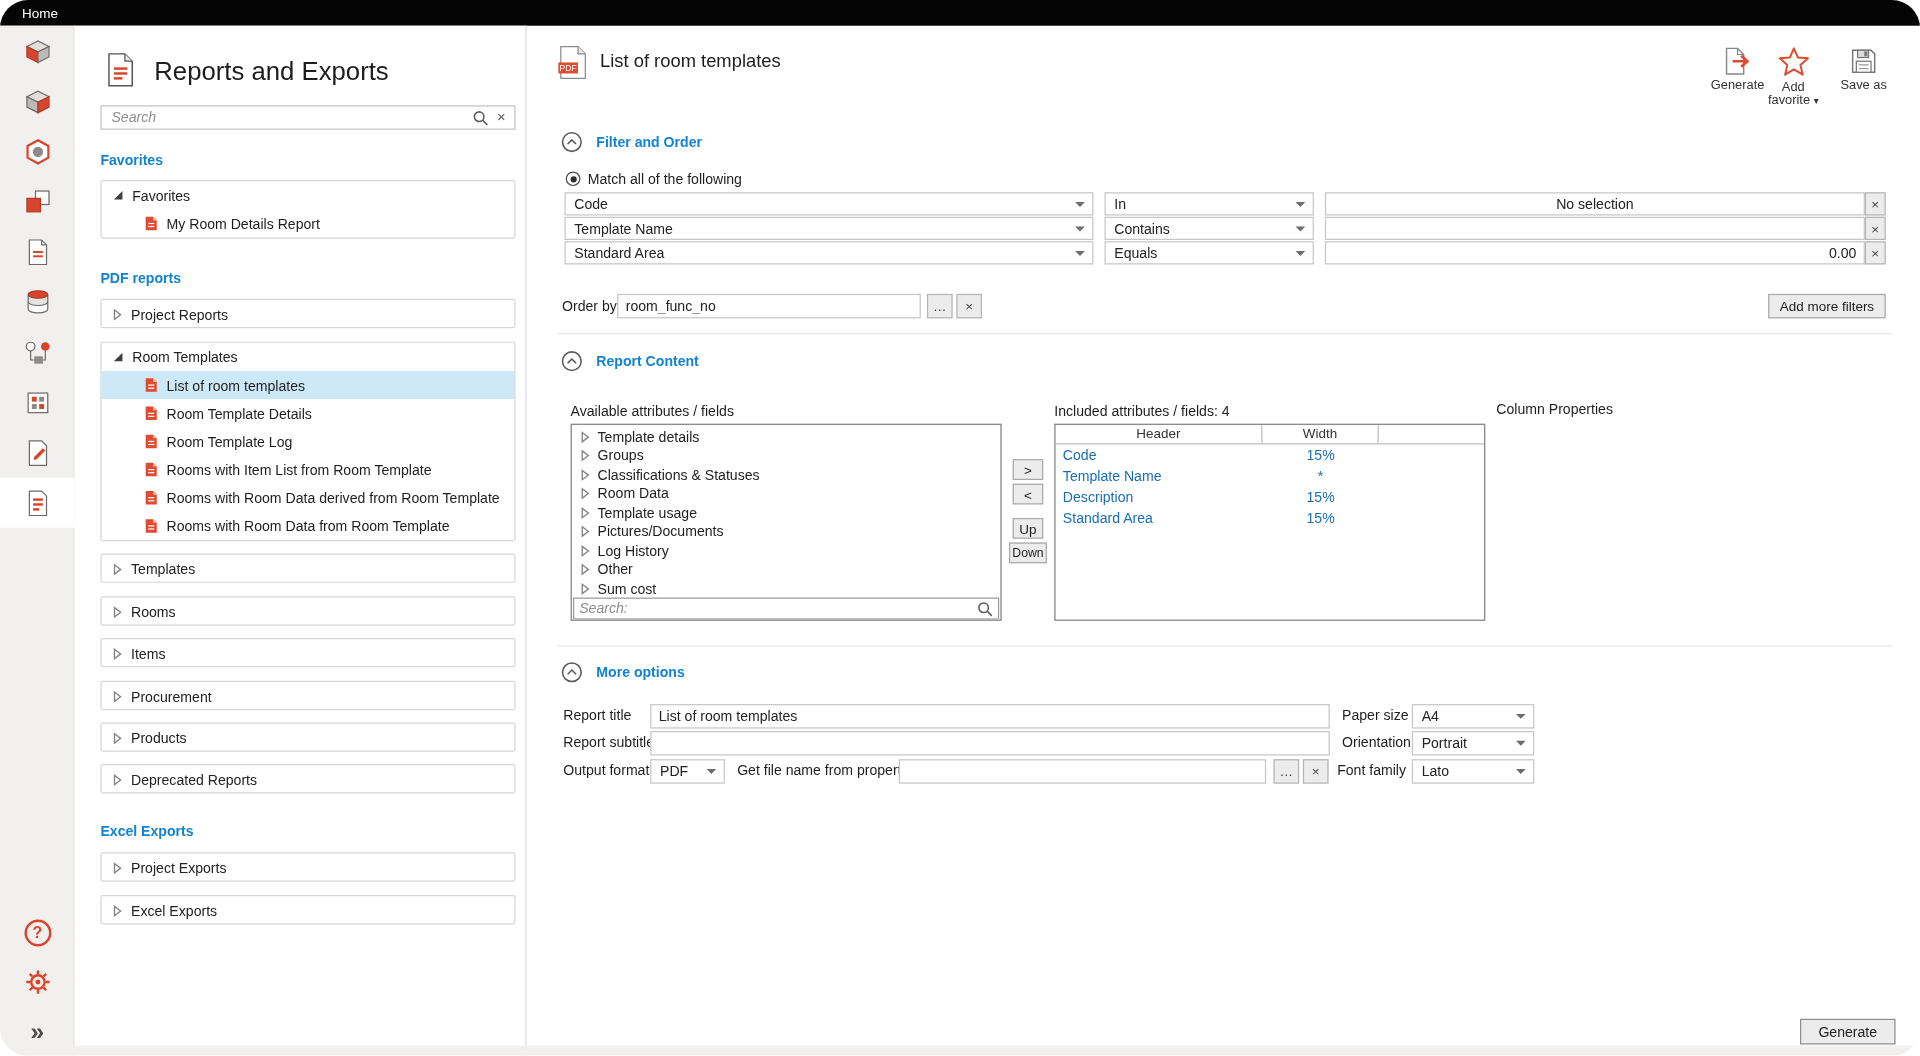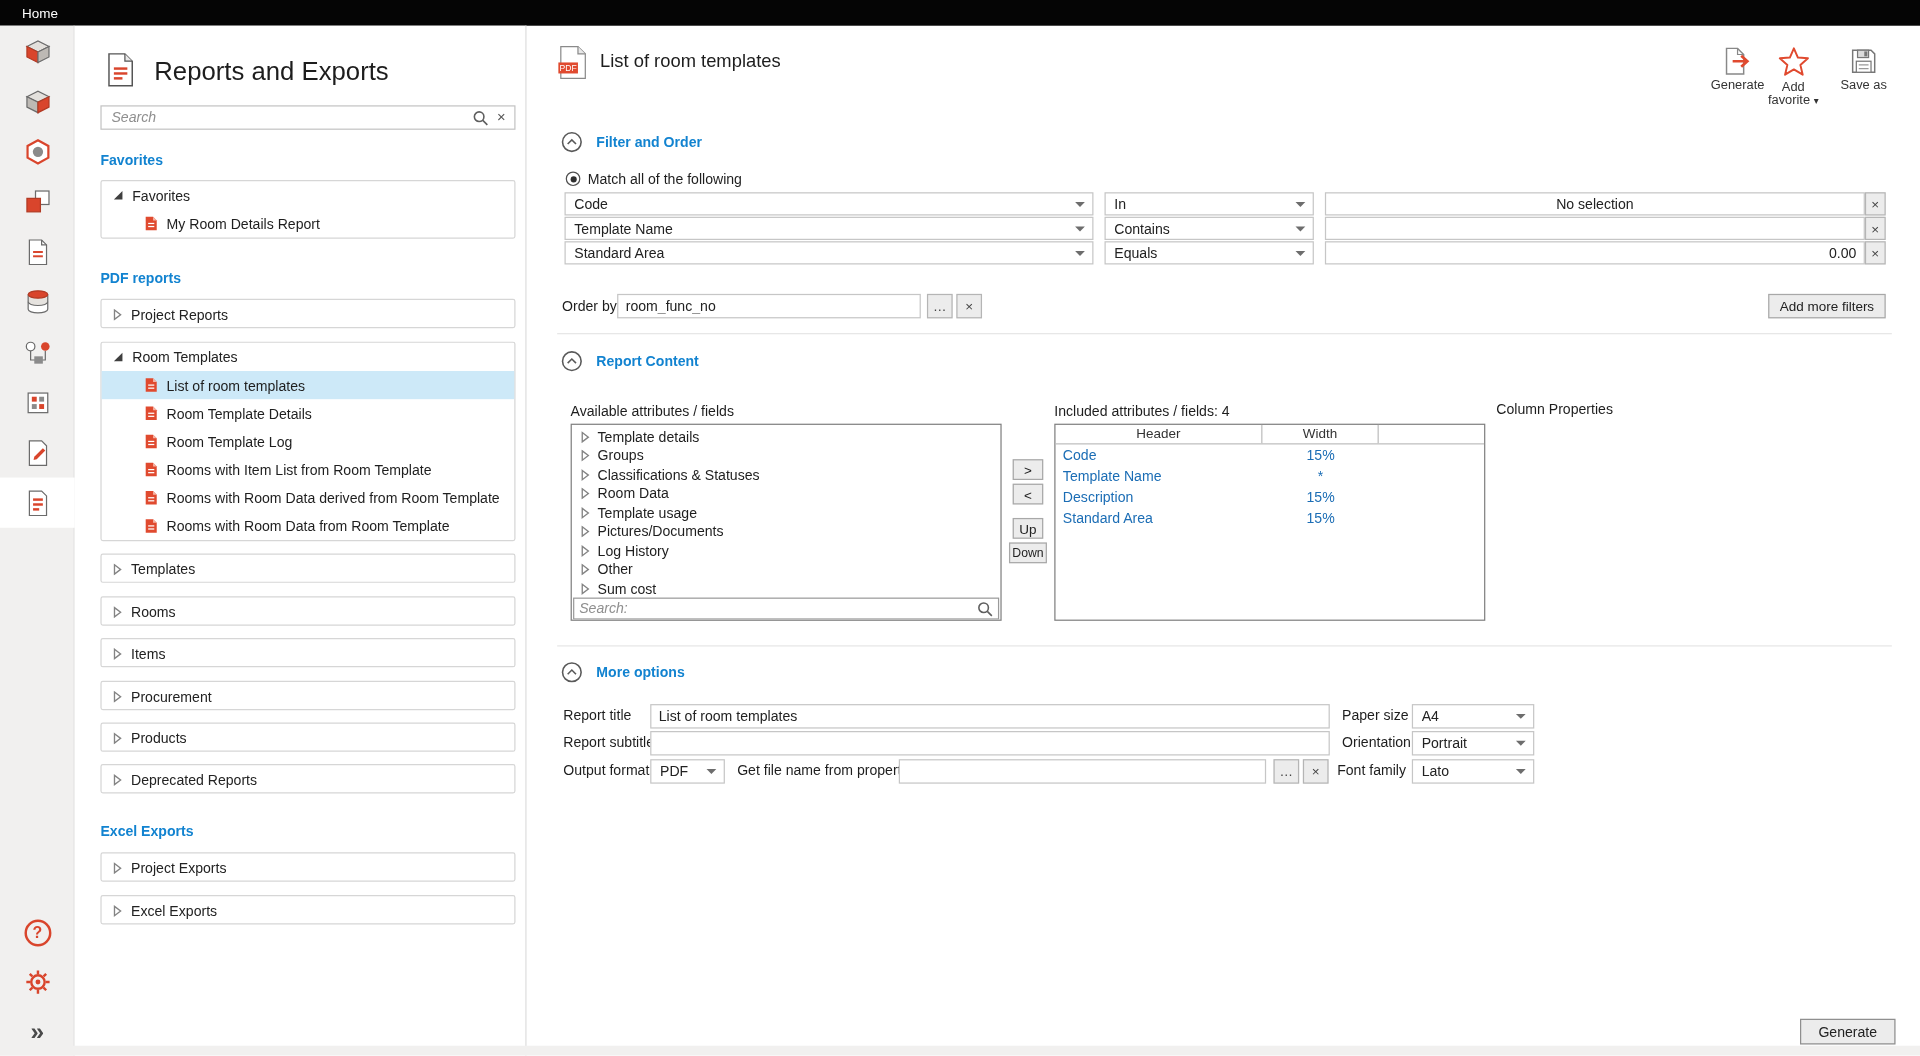--- a/index.html
+++ b/index.html
@@ -1,18 +1,18 @@
 <!DOCTYPE html>
 <html><head>
 <meta charset="utf-8">
 <style>
   * { box-sizing: border-box; margin: 0; padding: 0; }
   html, body { width: 1920px; height: 1056px; overflow: hidden; background: #fff; }
   body { font-family: "Liberation Sans", sans-serif; color: #1e1e1e; }
-  .viewport { position: relative; width: 1920px; height: 1056px; overflow: hidden; }
+  .viewport { position: relative; width: 1920px; height: 1056px; overflow: hidden; border-radius: 28px; }
   .stage { position: absolute; left: 0; top: 0; width: 1568px; height: 862px;
            transform: scale(1.2244898); transform-origin: 0 0; background: #fff; font-size: 11.5px; }
   .abs { position: absolute; }
   input, button { font-family: inherit; }
   ::placeholder { font-style: italic; color: #8f8f8f; }
 
   .topbar { left: 0; top: 0; width: 1568px; height: 21px; background: #050505; color: #fff;
             display: flex; align-items: center; padding-left: 18px; font-size: 11px; }
 
   .rail { left: 0; top: 21px; width: 61px; height: 841px; background: #f1f0ef; border-right: 1px solid #e3e2e1; }

